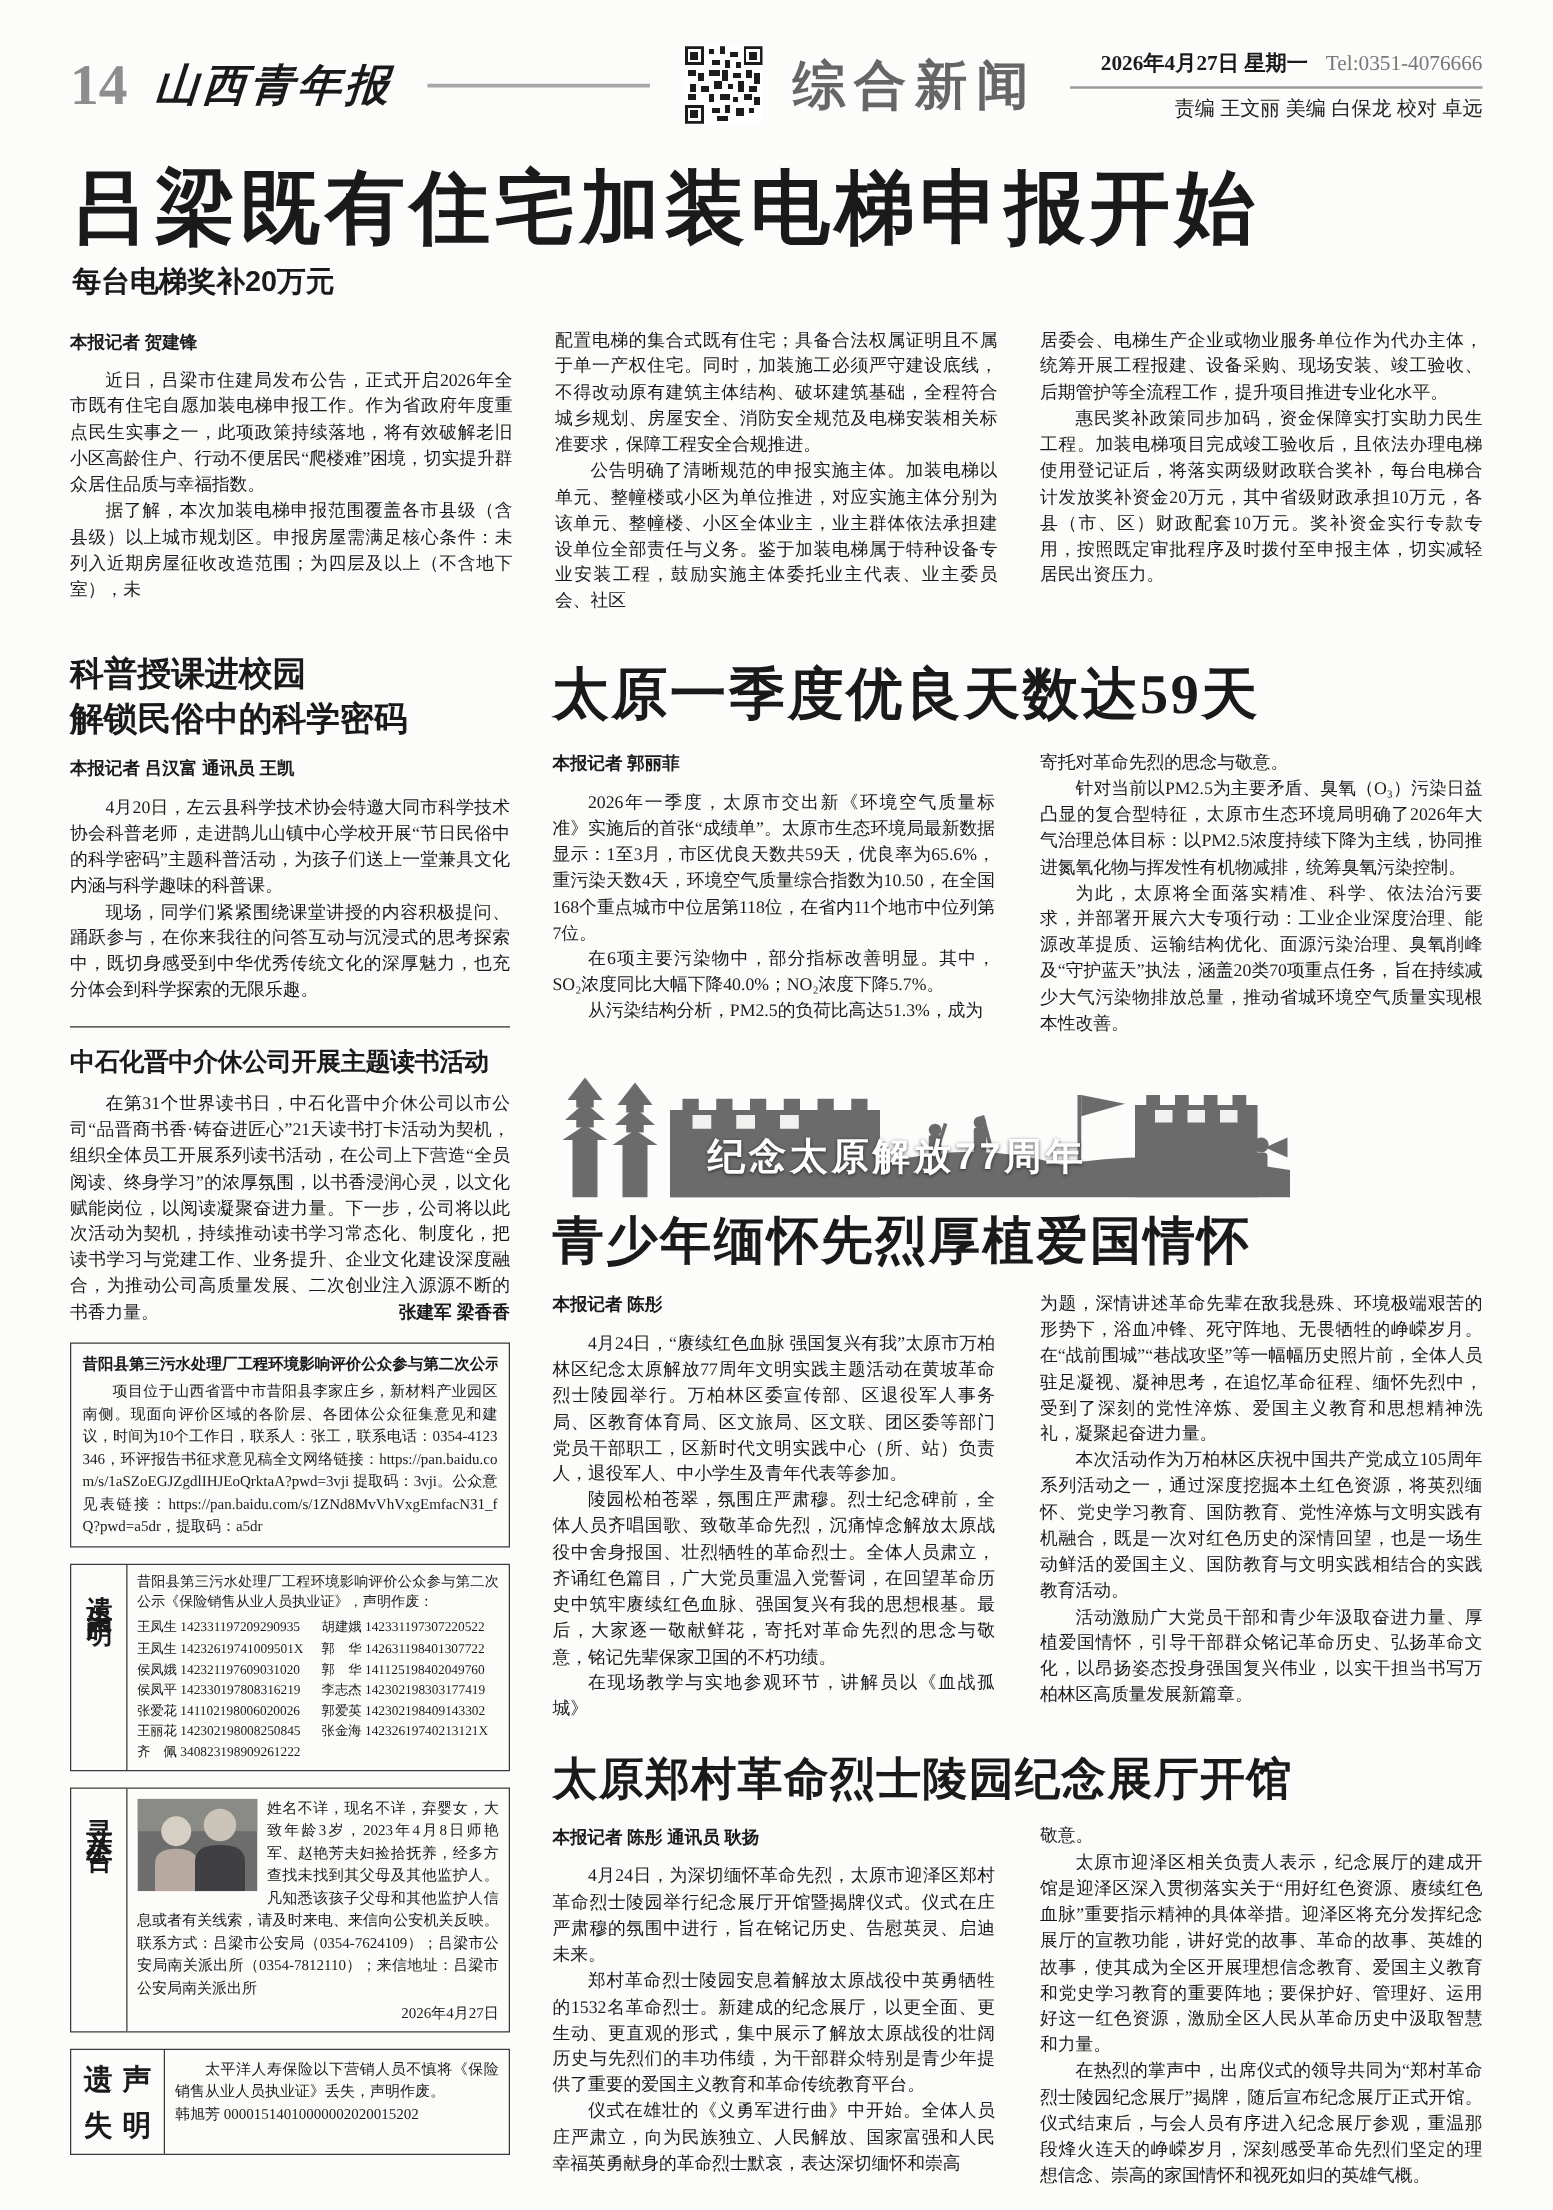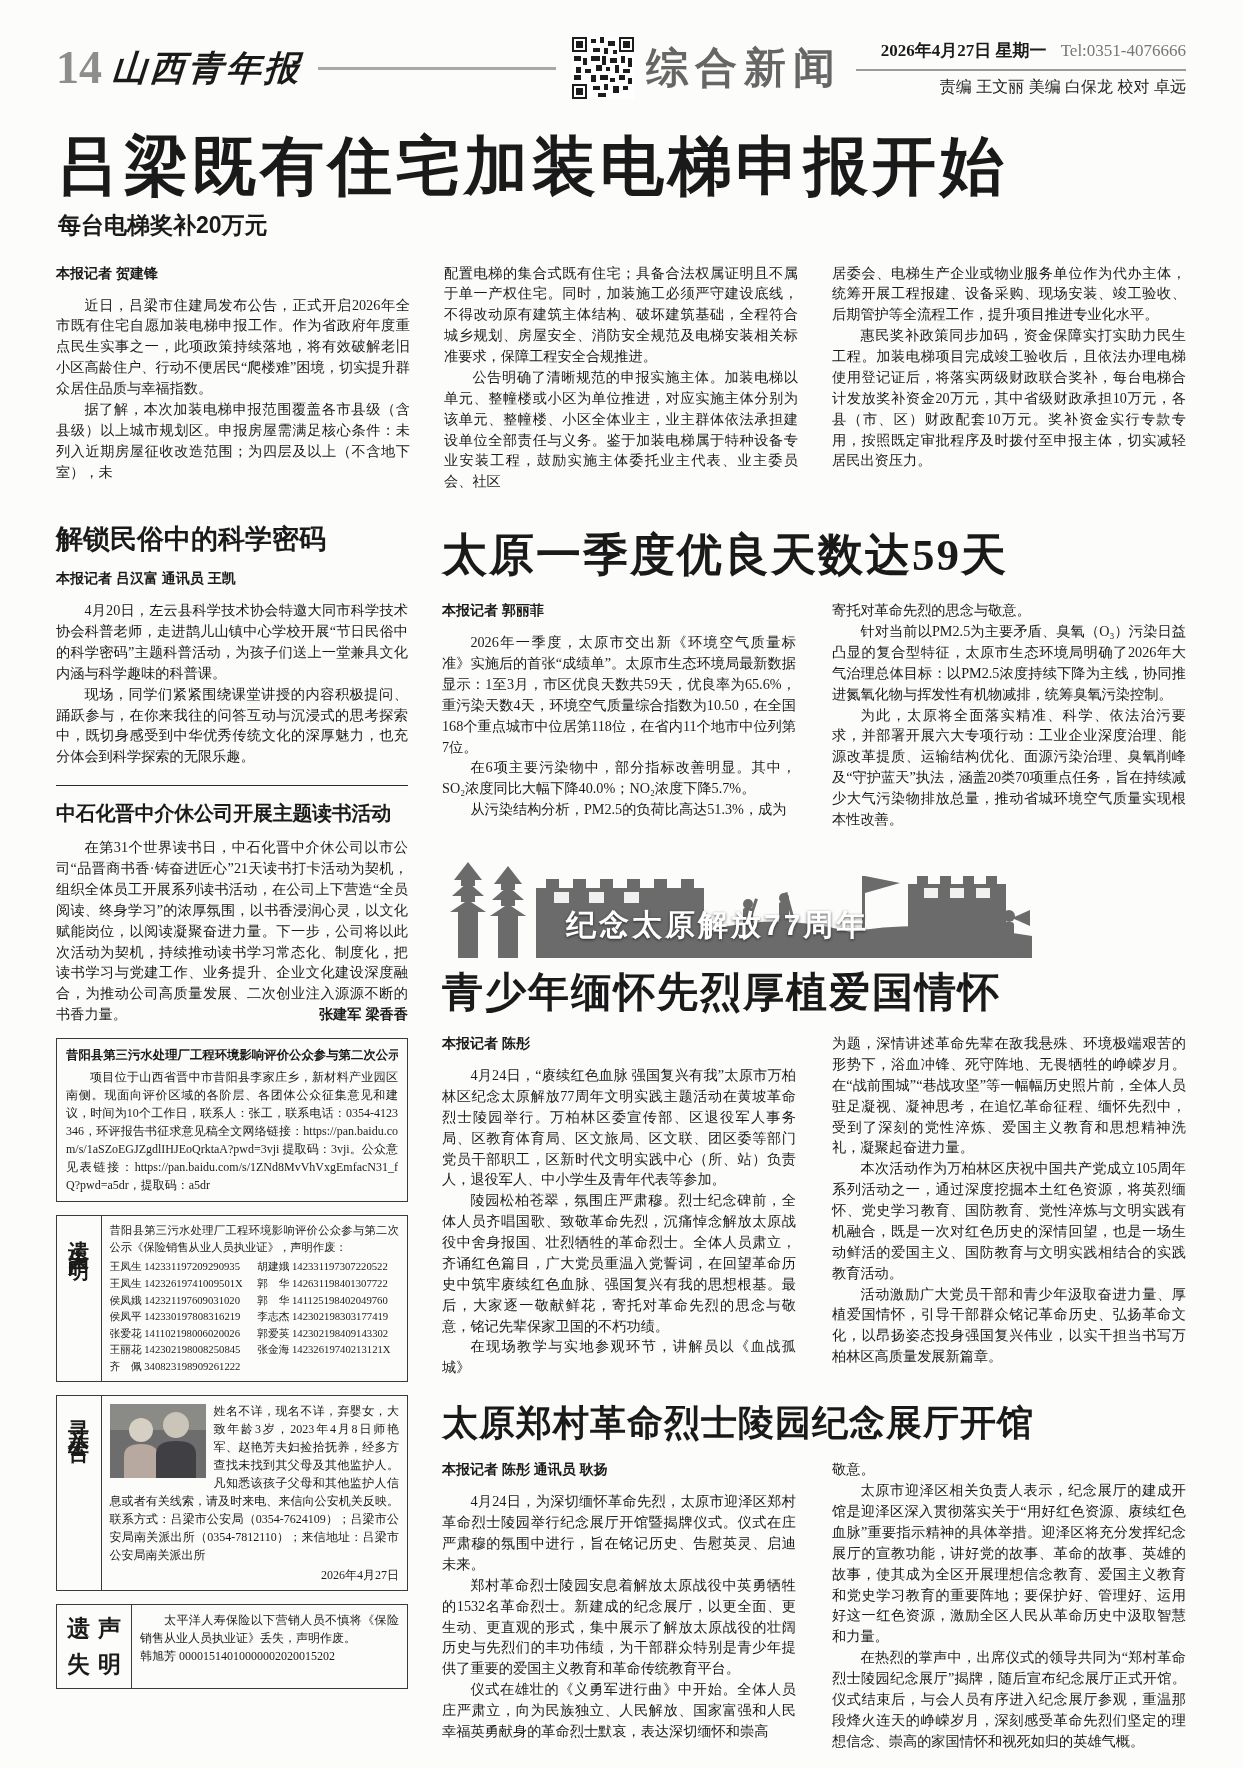--- a/index.html
+++ b/index.html
@@ -1,20 +1,20 @@
 <!DOCTYPE html>
 <html><head>
 <meta charset="utf-8">
 <style>
   html,body{margin:0;padding:0;background:#e8e8e6;}
   .page{position:relative;width:1242px;height:1768px;margin:0 auto;background:#fcfcfa;
         box-sizing:border-box;padding:30px 56px 18px;overflow:hidden;color:#1a1a1a;
         font-family:"Liberation Serif", serif;}
   
-  .masthead{display:flex;align-items:center;height:76px;}
+  .masthead{display:flex;align-items:center;height:76px;gap:12px;}
   .pg{font-size:46px;font-weight:bold;color:#8d8d8d;line-height:1;}
   .paper{font-size:35px;font-weight:900;font-style:italic;transform:skewX(-4deg);
          margin-left:10px;letter-spacing:3px;white-space:nowrap;}
   .mast-rule{flex:1;height:0;border-top:3px solid #a8a8a8;margin:0 16px;}
   .qr{width:62px;height:62px;flex:0 0 62px;}
   .section{font-size:42px;font-weight:900;color:#666;letter-spacing:7px;margin:0 14px 0 12px;white-space:nowrap;}
   .mast-right{flex:1;min-width:330px;text-align:right;}
   .dateline{font-size:17px;font-weight:bold;border-bottom:2.5px solid #9a9a9a;
             padding-bottom:7px;margin-bottom:6px;white-space:nowrap;}
   .dateline .tel{color:#777;font-weight:normal;margin-left:10px;}
@@ -158,20 +158,21 @@
       </div>
     </div>
   </article>
 
   <div class="main">
 
     <div class="col-left">
 
       <article>
         <h3 class="h-kepu">
+          <span style="display:block">科普授课进校园</span>
           <span style="display:block">解锁民俗中的科学密码</span>
         </h3>
         <div class="byline">本报记者 吕汉富 通讯员 王凯</div>
         <p class="p">4月20日，左云县科学技术协会特邀大同市科学技术协会科普老师，走进鹊儿山镇中心学校开展“节日民俗中的科学密码”主题科普活动，为孩子们送上一堂兼具文化内涵与科学趣味的科普课。</p>
         <p class="p">现场，同学们紧紧围绕课堂讲授的内容积极提问、踊跃参与，在你来我往的问答互动与沉浸式的思考探索中，既切身感受到中华优秀传统文化的深厚魅力，也充分体会到科学探索的无限乐趣。</p>
       </article>
 
       <hr class="divider">
 
       <article>

